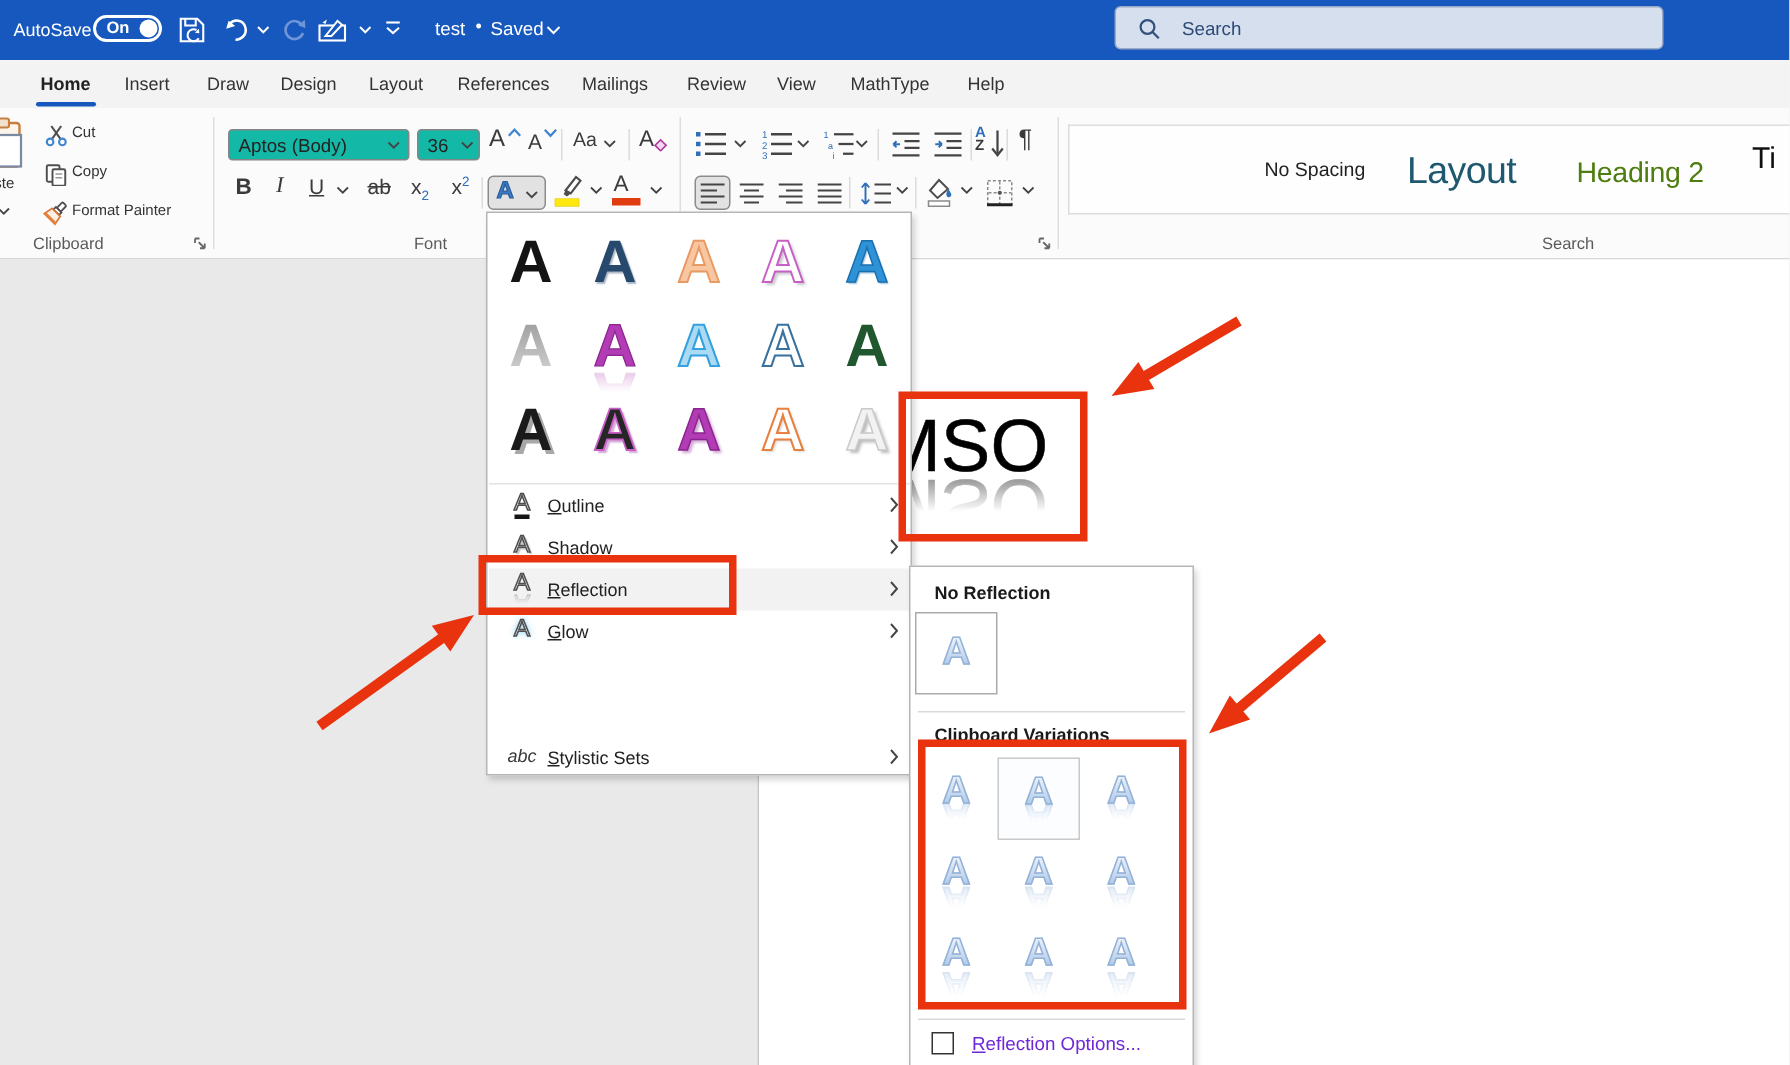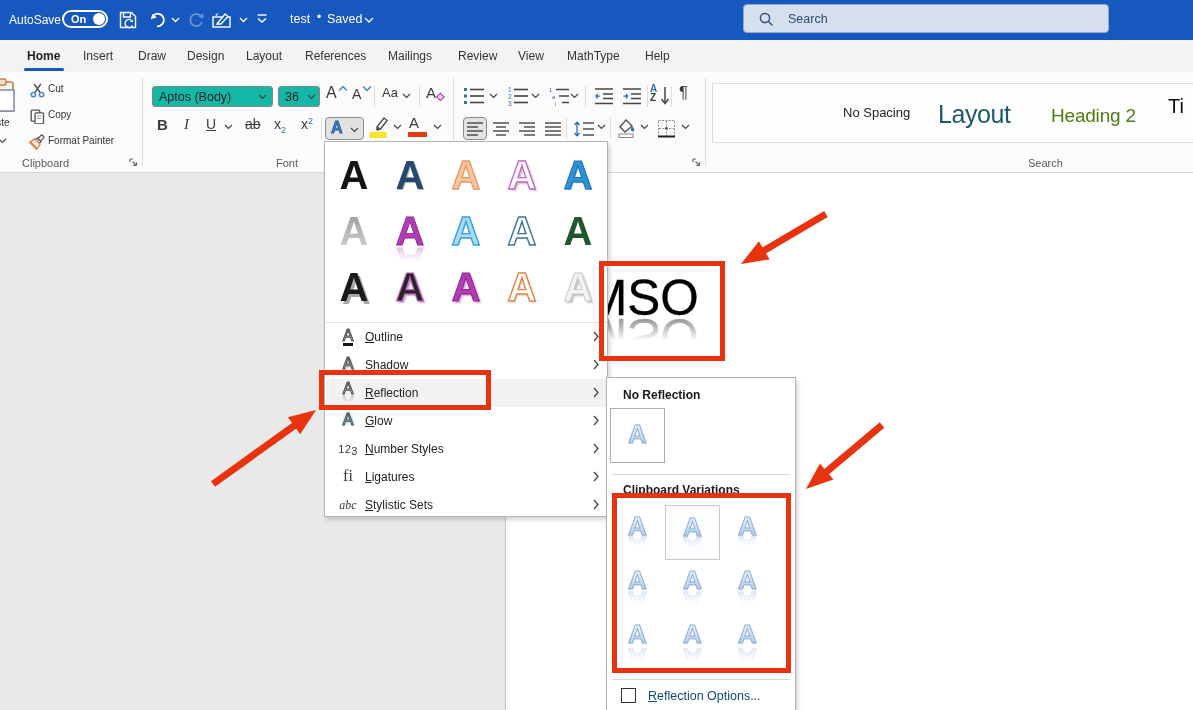--- a/index.html
+++ b/index.html
@@ -439,36 +439,22 @@
           <polyline points="1,1 5,5.5 1,10" fill="none" stroke="#444" stroke-width="1.3"></polyline>
         </svg>
     </div>
     <div class="mitem" style="top:265px;">
       <div class="ic"><span class="ia" style="text-shadow:0 0 5px #7fcdf0, 0 0 3px #a5dcf4;">A</span></div>
       <div class="lb"><u>G</u>low</div>
       <svg class="ch" width="6" height="11" viewBox="0 0 6 11">
           <polyline points="1,1 5,5.5 1,10" fill="none" stroke="#444" stroke-width="1.3"></polyline>
         </svg>
     </div>
-    <div class="mitem" style="top:293px;">
-      <div class="ic"><span style="font-size:11px; color:#3a3a3a; letter-spacing:0.3px;">12<span style="vertical-align:-2px;">3</span></span></div>
-      <div class="lb"><u>N</u>umber Styles</div>
-      <svg class="ch" width="6" height="11" viewBox="0 0 6 11">
-          <polyline points="1,1 5,5.5 1,10" fill="none" stroke="#444" stroke-width="1.3"></polyline>
-        </svg>
-    </div>
-    <div class="mitem" style="top:321px;">
-      <div class="ic"><span style="font-size:16px; color:#3a3a3a; font-family:'Liberation Serif',serif;">fi</span></div>
-      <div class="lb"><u>L</u>igatures</div>
-      <svg class="ch" width="6" height="11" viewBox="0 0 6 11">
-          <polyline points="1,1 5,5.5 1,10" fill="none" stroke="#444" stroke-width="1.3"></polyline>
-        </svg>
-    </div>
     <div class="mitem" style="top:349px;">
-      <div class="ic"><span style="font-size:12px; color:#3a3a3a; font-style:italic; font-family:Liberation Serif, serif;">abc</span></div>
+      <div class="ic"><span style="font-size:12px; color:#3a3a3a; font-style:italic; font-family:Liberation Sans, sans-serif;">abc</span></div>
       <div class="lb"><u>S</u>tylistic Sets</div>
       <svg class="ch" width="6" height="11" viewBox="0 0 6 11">
           <polyline points="1,1 5,5.5 1,10" fill="none" stroke="#444" stroke-width="1.3"></polyline>
         </svg>
     </div>
   </div>
 
   <div id="rmenu">
     <div class="rhead" style="top:10px;">No Reflection</div>
     <div class="abs" style="left:3px; top:30px; width:55px; height:55px; border:1px solid #ababab; background:#fff;">
@@ -482,21 +468,21 @@
     <div class="rcell" style="left:113px; top:127px;"><span class="bluA rf1">A</span></div>
     <div class="rcell" style="left:3px; top:181px;"><span class="bluA rf2">A</span></div>
     <div class="rcell" style="left:58px; top:181px;"><span class="bluA rf2">A</span></div>
     <div class="rcell" style="left:113px; top:181px;"><span class="bluA rf2">A</span></div>
     <div class="rcell" style="left:3px; top:235px;"><span class="bluA rf3">A</span></div>
     <div class="rcell" style="left:58px; top:235px;"><span class="bluA rf3">A</span></div>
     <div class="rcell" style="left:113px; top:235px;"><span class="bluA rf3">A</span></div>
 
     <div class="rdiv" style="top:301px;"></div>
     <div class="abs" style="left:14px; top:310px; width:15px; height:15px; border:1.6px solid #333; background:#fff;"></div>
-    <div class="abs" style="left:41px; top:311px; font-size:12.5px; color:#0c4a6e;"><u>R</u>eflection Options...</div>
+    <div class="abs" style="left:41px; top:311px; font-size:12.5px; color:#6d28d9;"><u>R</u>eflection Options...</div>
   </div>
 
   <div class="redbox" style="left:319px; top:370px; width:172px; height:40px;"></div>
   <div class="redbox" style="left:599px; top:261px; width:126px; height:100px;"></div>
   <div class="redbox" style="left:612px; top:493px; width:179px; height:180px;"></div>
 
   <svg id="annot">
     <line x1="213.0" y1="484.0" x2="298.9" y2="422.3" stroke="#e8330e" stroke-width="7"></line>
       <path d="M316.0 410.0 L300.2 434.3 L287.9 417.2 z" fill="#e8330e"></path>
     <line x1="826.0" y1="214.0" x2="759.1" y2="253.4" stroke="#e8330e" stroke-width="7"></line>

